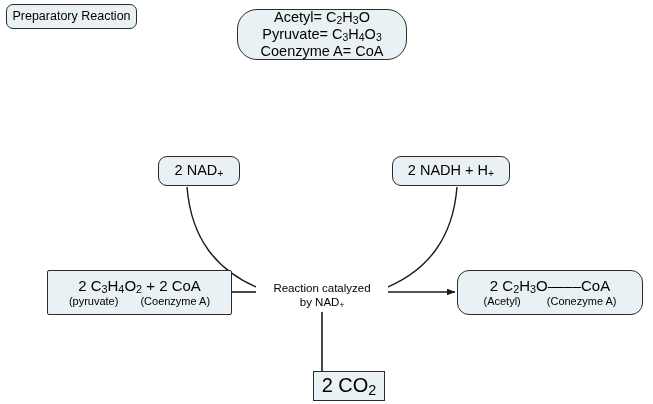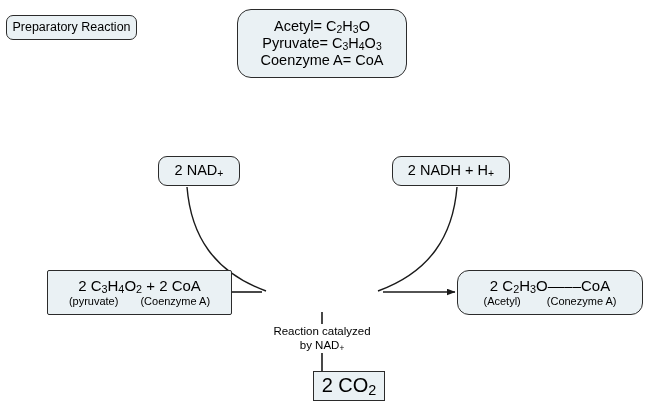--- a/index.html
+++ b/index.html
@@ -39,30 +39,30 @@
     border-radius: 9px;
     display: flex;
     flex-direction: column;
     align-items: center;
     justify-content: center;
     text-align: center;
     line-height: 1.18;
   }
   
   #node-title {
-    left: 6px;  top: 15px;
+    left: 6px;  top: 4px;
     width: 131px; height: 25px;
     font-size: 12.5px;
     border-radius: 7px;
   }
   #node-legend {
     left: 237px; top: 9px;
-    width: 170px; height: 69px;
+    width: 170px; height: 51px;
     font-size: 14.5px;
-    border-radius: 14px;
+    border-radius: 20px;
   }
   #node-nad {
     left: 146px; top: 156px;
     width: 82px; height: 30px;
     font-size: 14.5px;
     border-radius: 9px;
     margin-left: 12px;
   }
   #node-nadh {
     left: 392px; top: 156px;
@@ -114,21 +114,20 @@
     position: absolute;
     left: 256px;
     top: 281px;
     width: 132px;
     z-index: 3;
     text-align: center;
     font-size: 11.5px;
     line-height: 1.25;
     background: #ffffff;
     color: #000000;
-    margin-top: 43px;
   }
   #center-caption .cap-line { white-space: nowrap; }
 </style>
 </head>
 <body>
 
 <div id="canvas">
 
   <svg id="connectors" viewBox="0 0 653 404" xmlns="http://www.w3.org/2000/svg">
     <defs>

